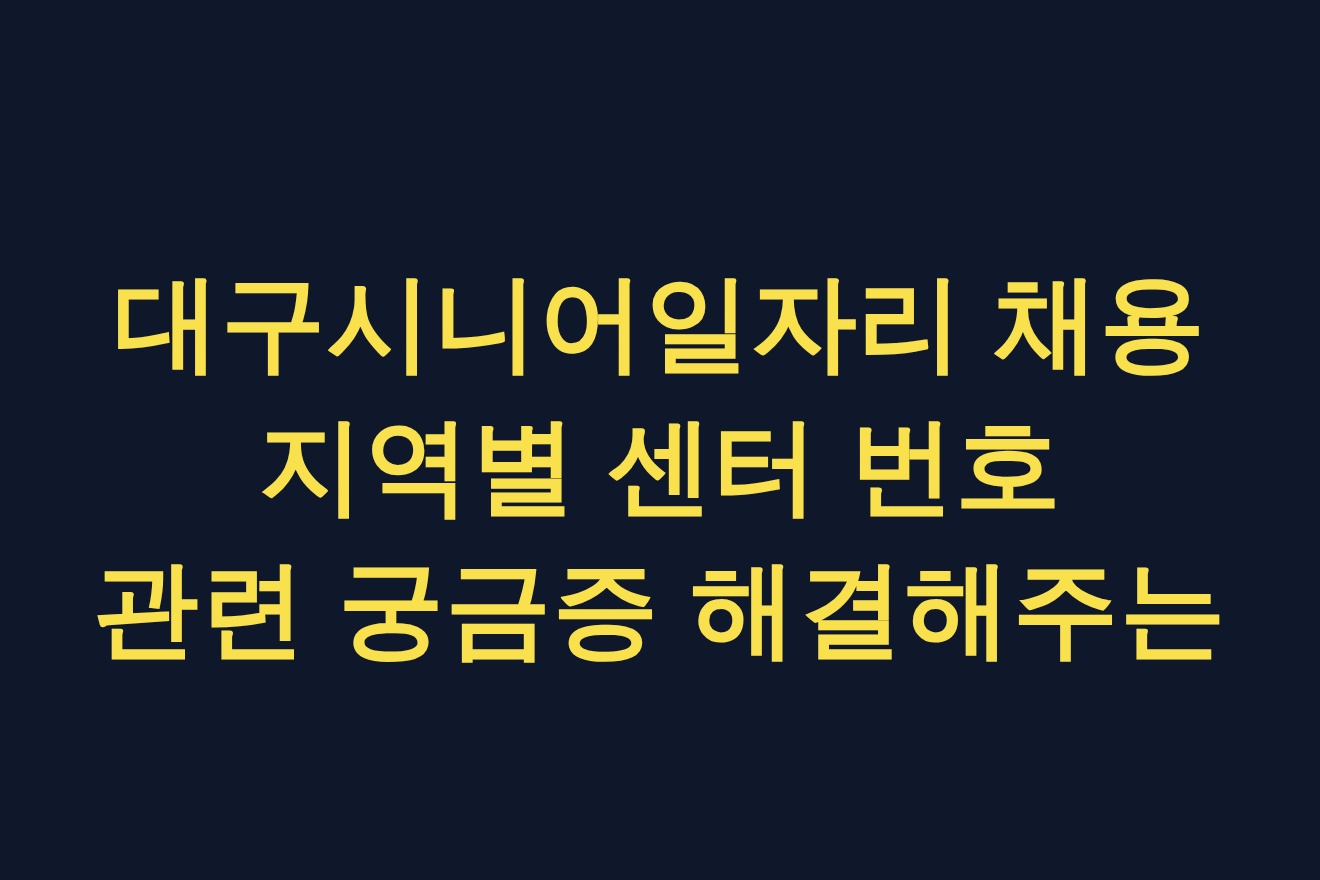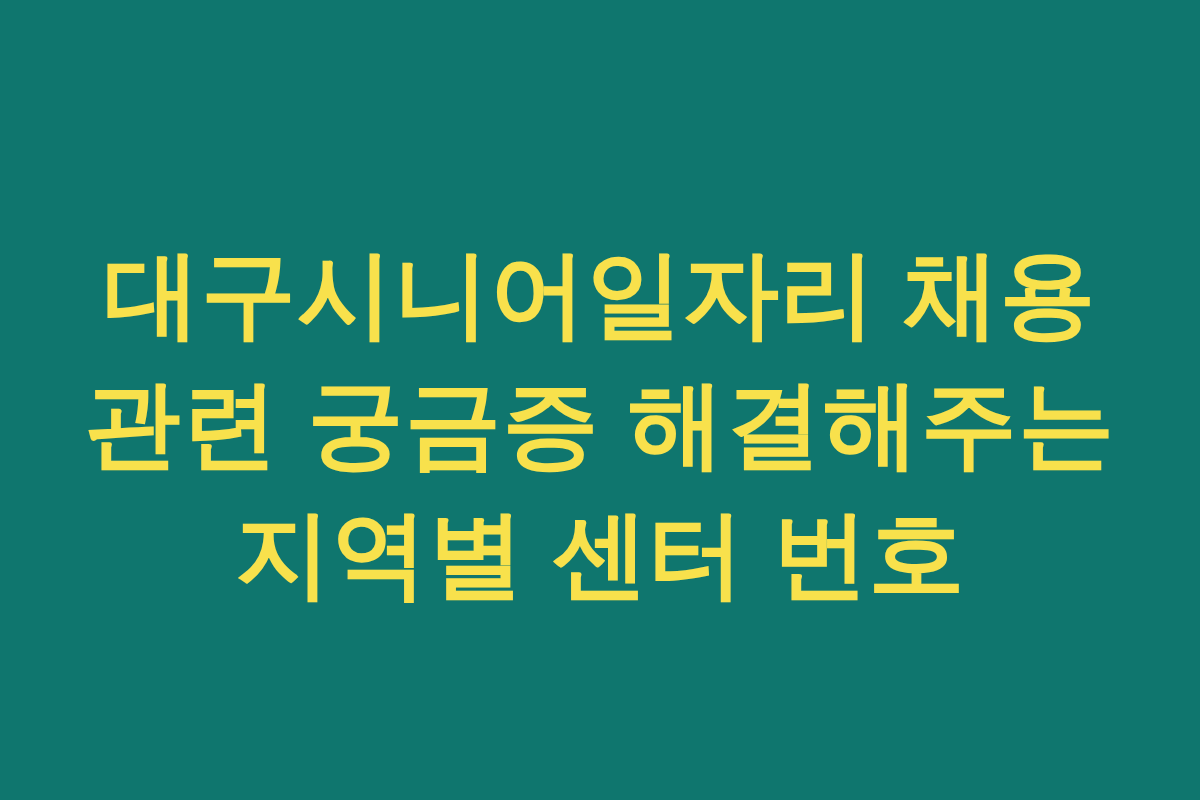--- a/index.html
+++ b/index.html
@@ -45,21 +45,21 @@
   }
 
   
   #headline .line-1 { letter-spacing: 0.5px; }
   #headline .line-2 { letter-spacing: 1.5px; }
   #headline .line-3 { letter-spacing: 0.5px; }
 </style>
 </head>
 <body>
 
-<div id="poster" data-bind-style="background-color:poster.background_color" style="background-color: #0f766e;">
+<div id="poster" data-bind-style="background-color:poster.background_color" style="background-color: #0f172a;">
 
   <h1 id="headline" data-bind-style="color:poster.text_color" style="color: rgb(248, 225, 76);">
     <span class="line line-1" data-bind="poster.headline.lines.0">대구시니어일자리 채용</span>
+    <span class="line line-3" data-bind="poster.headline.lines.2">지역별 센터 번호</span>
     <span class="line line-2" data-bind="poster.headline.lines.1">관련 궁금증 해결해주는</span>
-    <span class="line line-3" data-bind="poster.headline.lines.2">지역별 센터 번호</span>
   </h1>
 
 </div>
 
 </body></html>

